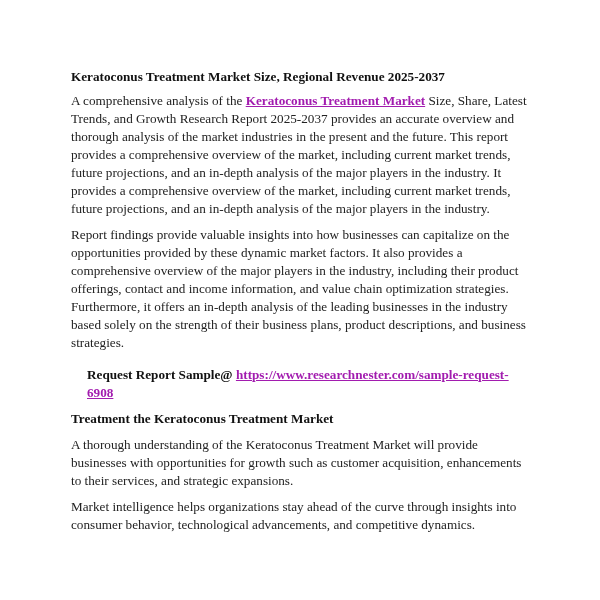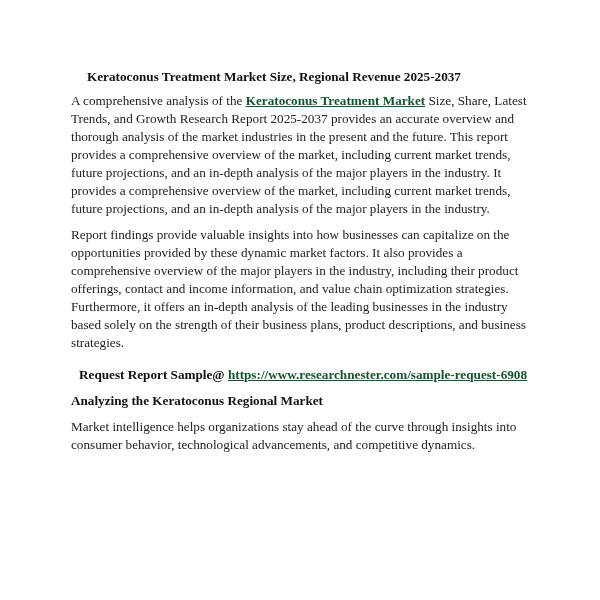--- a/index.html
+++ b/index.html
@@ -2,35 +2,36 @@
 <html><head>
   <meta charset="utf-8">
   <style>
     html, body { margin: 0; padding: 0; background: #ffffff; }
     body { width: 600px; height: 600px; overflow: hidden; position: relative; }
     .page {
       position: absolute; left: 71px; top: 68px; width: 462px;
       font-family: "Liberation Serif", "DejaVu Serif", serif;
       font-size: 13.2px; line-height: 18px; color: #222222;
     }
-    .heading { font-weight: bold; color: #111111; margin: 0 0 6px 16px; }
+    .heading { font-weight: bold; color: #111111; margin: 0 0 6px 0; }
     .para { margin: 0 0 8px 0; }
-    .link { color: #14532d; text-decoration: underline; font-weight: bold; cursor: pointer; }
-    .request { font-weight: bold; color: #111111; margin: 14px 0 8px 8px; }
+    .link { color: #a21caf; text-decoration: underline; font-weight: bold; cursor: pointer; }
+    .request { font-weight: bold; color: #111111; margin: 14px 0 8px 16px; }
     .sub { font-weight: bold; color: #111111; margin: 0 0 8px 0; }
   </style>
 </head>
 <body>
 
 <div class="page">
   <p class="heading">Keratoconus Treatment Market Size, Regional Revenue 2025-2037</p>
 
   <p class="para"><span>A comprehensive analysis of the </span><a class="link">Keratoconus Treatment Market</a><span> Size, Share, Latest Trends, and Growth Research Report 2025-2037 provides an accurate overview and thorough analysis of the market industries in the present and the future. This report provides a comprehensive overview of the market, including current market trends, future projections, and an in-depth analysis of the major players in the industry. It provides a comprehensive overview of the market, including current market trends, future projections, and an in-depth analysis of the major players in the industry.</span></p>
 
   <p class="para">Report findings provide valuable insights into how businesses can capitalize on the opportunities provided by these dynamic market factors. It also provides a comprehensive overview of the major players in the industry, including their product offerings, contact and income information, and value chain optimization strategies. Furthermore, it offers an in-depth analysis of the leading businesses in the industry based solely on the strength of their business plans, product descriptions, and business strategies.</p>
 
   <p class="request"><span>Request Report Sample@ </span><a class="link">https://www.researchnester.com/sample-request-6908</a></p>
 
-  <p class="sub">Analyzing the Keratoconus Regional Market</p>
+  <p class="sub">Treatment the Keratoconus Treatment Market</p>
 
+  <p class="para">A thorough understanding of the Keratoconus Treatment Market will provide businesses with opportunities for growth such as customer acquisition, enhancements to their services, and strategic expansions.</p>
   <p class="para">Market intelligence helps organizations stay ahead of the curve through insights into consumer behavior, technological advancements, and competitive dynamics.</p>
 
 </div>
 
 </body></html>

